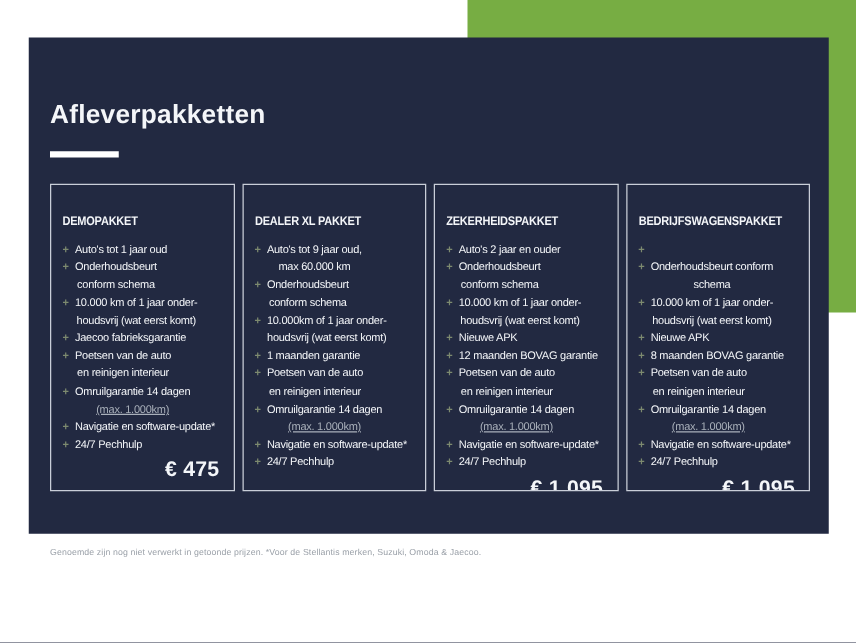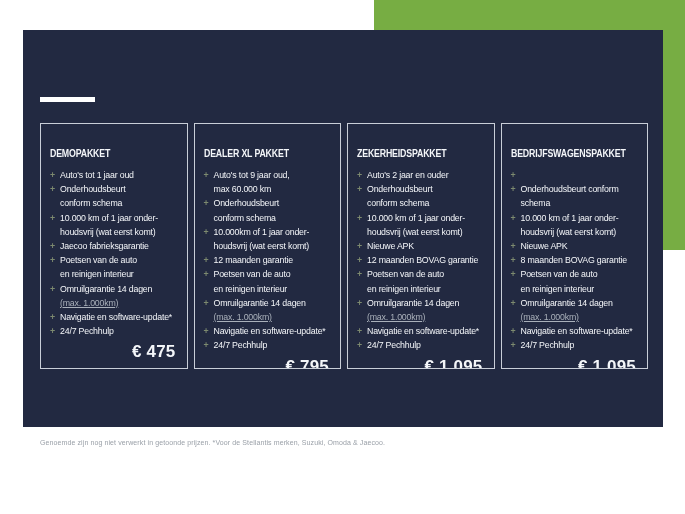--- a/index.html
+++ b/index.html
@@ -77,21 +77,21 @@
     line-height:14.2px;
     color:var(--text);
   }
   .plus{
     flex:0 0 10px;
     width:10px;
     color:var(--plus);
     font-weight:bold;
   }
   .feature-lines{min-width:0;}
-  .fline{display:block;white-space:nowrap;}
+  .fline{display:block;white-space:nowrap;text-align:center;}
   .fline.dim{color:var(--dim);text-decoration:underline;}
   .price{
     margin-top:4px;
     text-align:right;
     font-size:17px;
     font-weight:bold;
     letter-spacing:.2px;
     padding-right:2px;
     color:var(--text);
   }
@@ -103,20 +103,21 @@
     color:var(--footnote);
   }
 </style>
 </head>
 <body>
 
 <div class="green-block"></div>
 
 <div class="slide-panel">
   <div class="slide-inner">
+    <div class="slide-title">Afleverpakketten</div>
     <div class="title-underline"></div>
     <div class="cards">
         <div class="card">
           <div class="card-title">DEMOPAKKET</div>
           <div class="feature">
             <span class="plus">+</span>
             <span class="feature-lines">
               <span class="fline">Auto's tot 1 jaar oud</span>
             </span>
           </div>
@@ -187,21 +188,21 @@
           <div class="feature">
             <span class="plus">+</span>
             <span class="feature-lines">
               <span class="fline">10.000km of 1 jaar onder-</span>
               <span class="fline">houdsvrij (wat eerst komt)</span>
             </span>
           </div>
           <div class="feature">
             <span class="plus">+</span>
             <span class="feature-lines">
-              <span class="fline">12 maanden garantie</span>
+              <span class="fline">1 maanden garantie</span>
             </span>
           </div>
           <div class="feature">
             <span class="plus">+</span>
             <span class="feature-lines">
               <span class="fline">Poetsen van de auto</span>
               <span class="fline">en reinigen interieur</span>
             </span>
           </div>
           <div class="feature">
@@ -216,21 +217,20 @@
             <span class="feature-lines">
               <span class="fline">Navigatie en software-update*</span>
             </span>
           </div>
           <div class="feature">
             <span class="plus">+</span>
             <span class="feature-lines">
               <span class="fline">24/7 Pechhulp</span>
             </span>
           </div>
-          <div class="price">€ 795</div>
         </div>
         <div class="card">
           <div class="card-title">ZEKERHEIDSPAKKET</div>
           <div class="feature">
             <span class="plus">+</span>
             <span class="feature-lines">
               <span class="fline">Auto's 2 jaar en ouder</span>
             </span>
           </div>
           <div class="feature">

